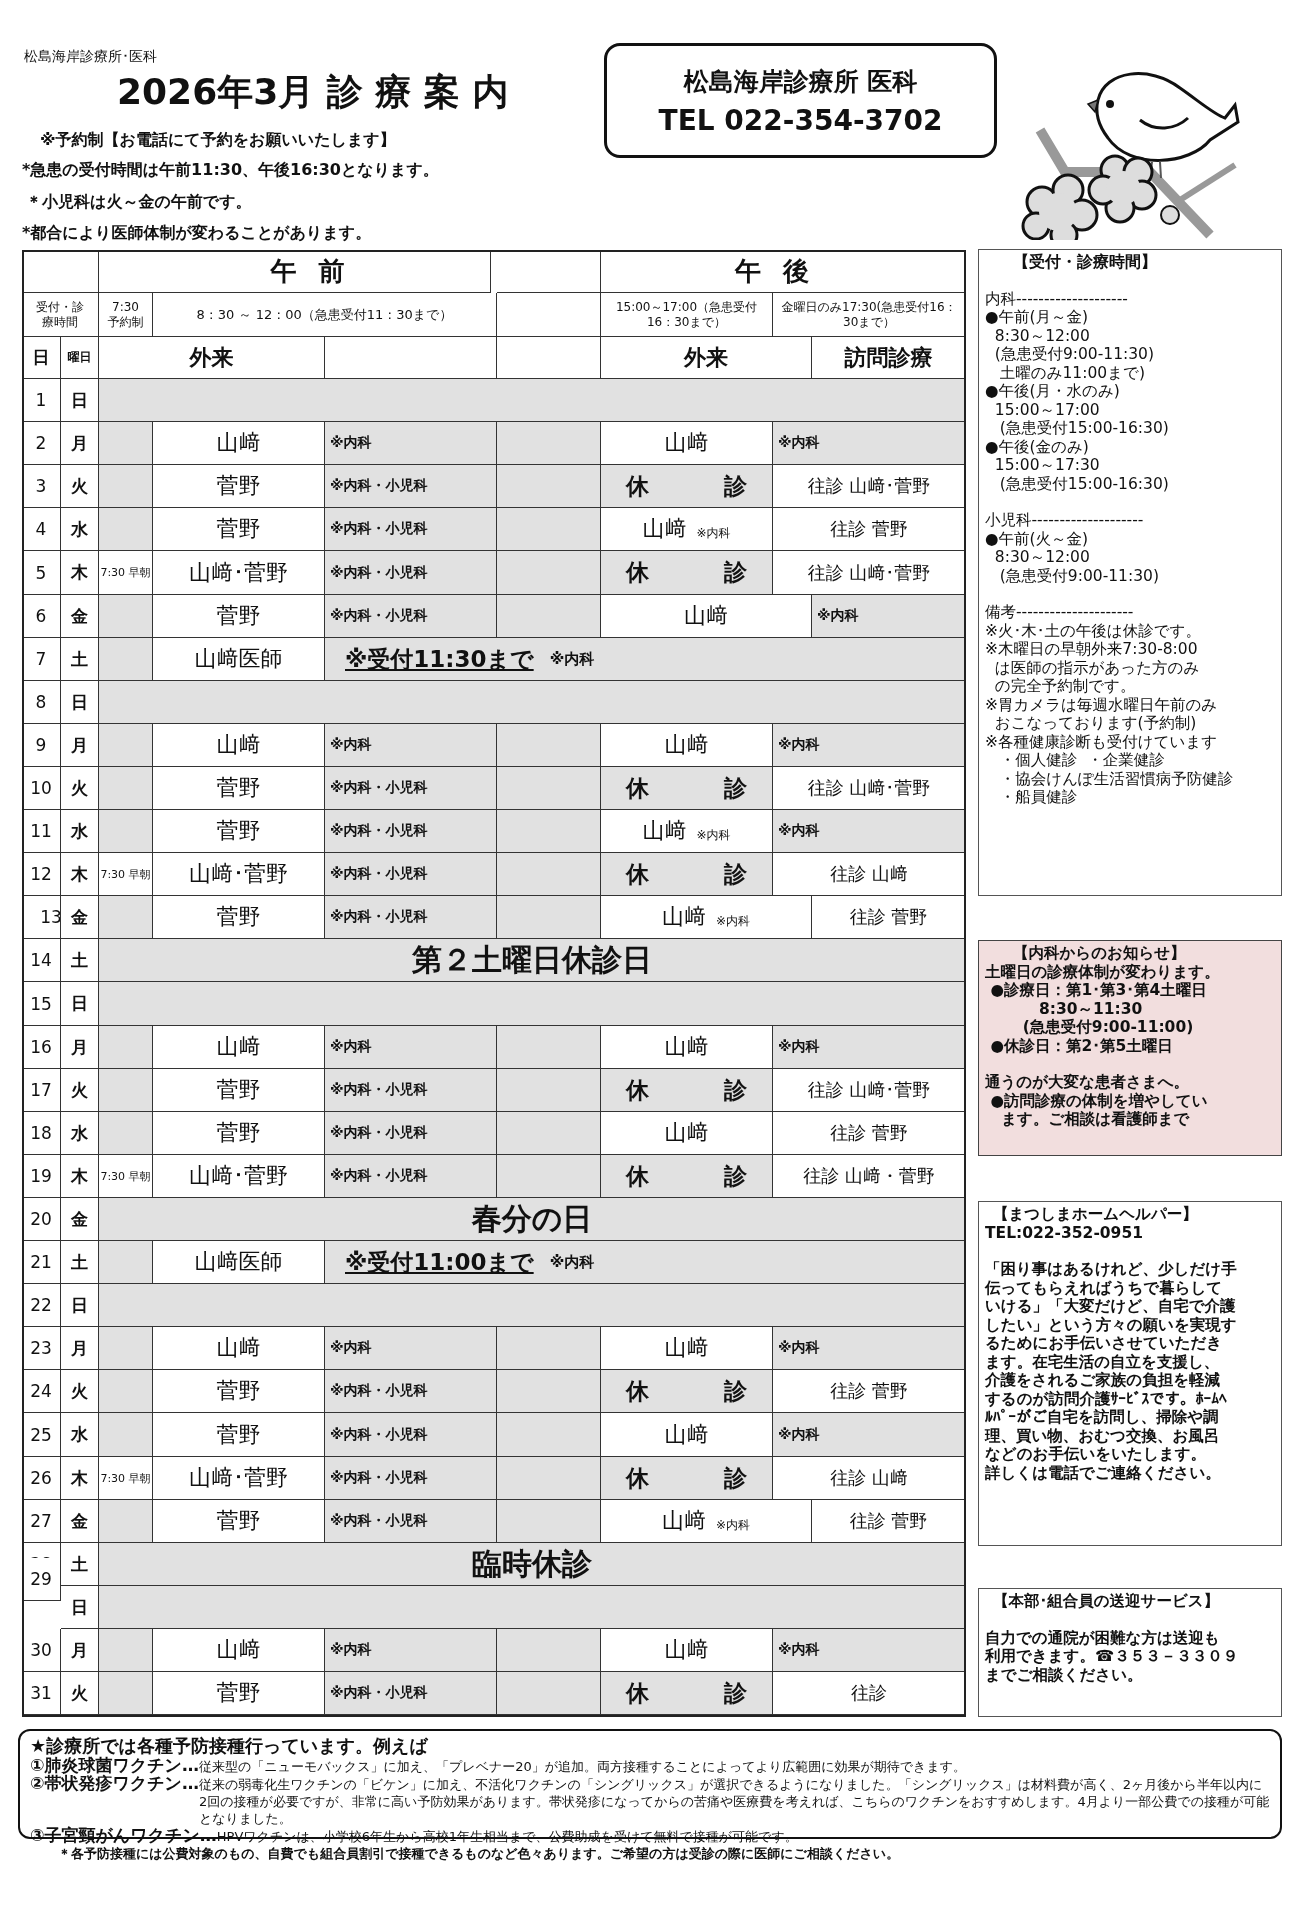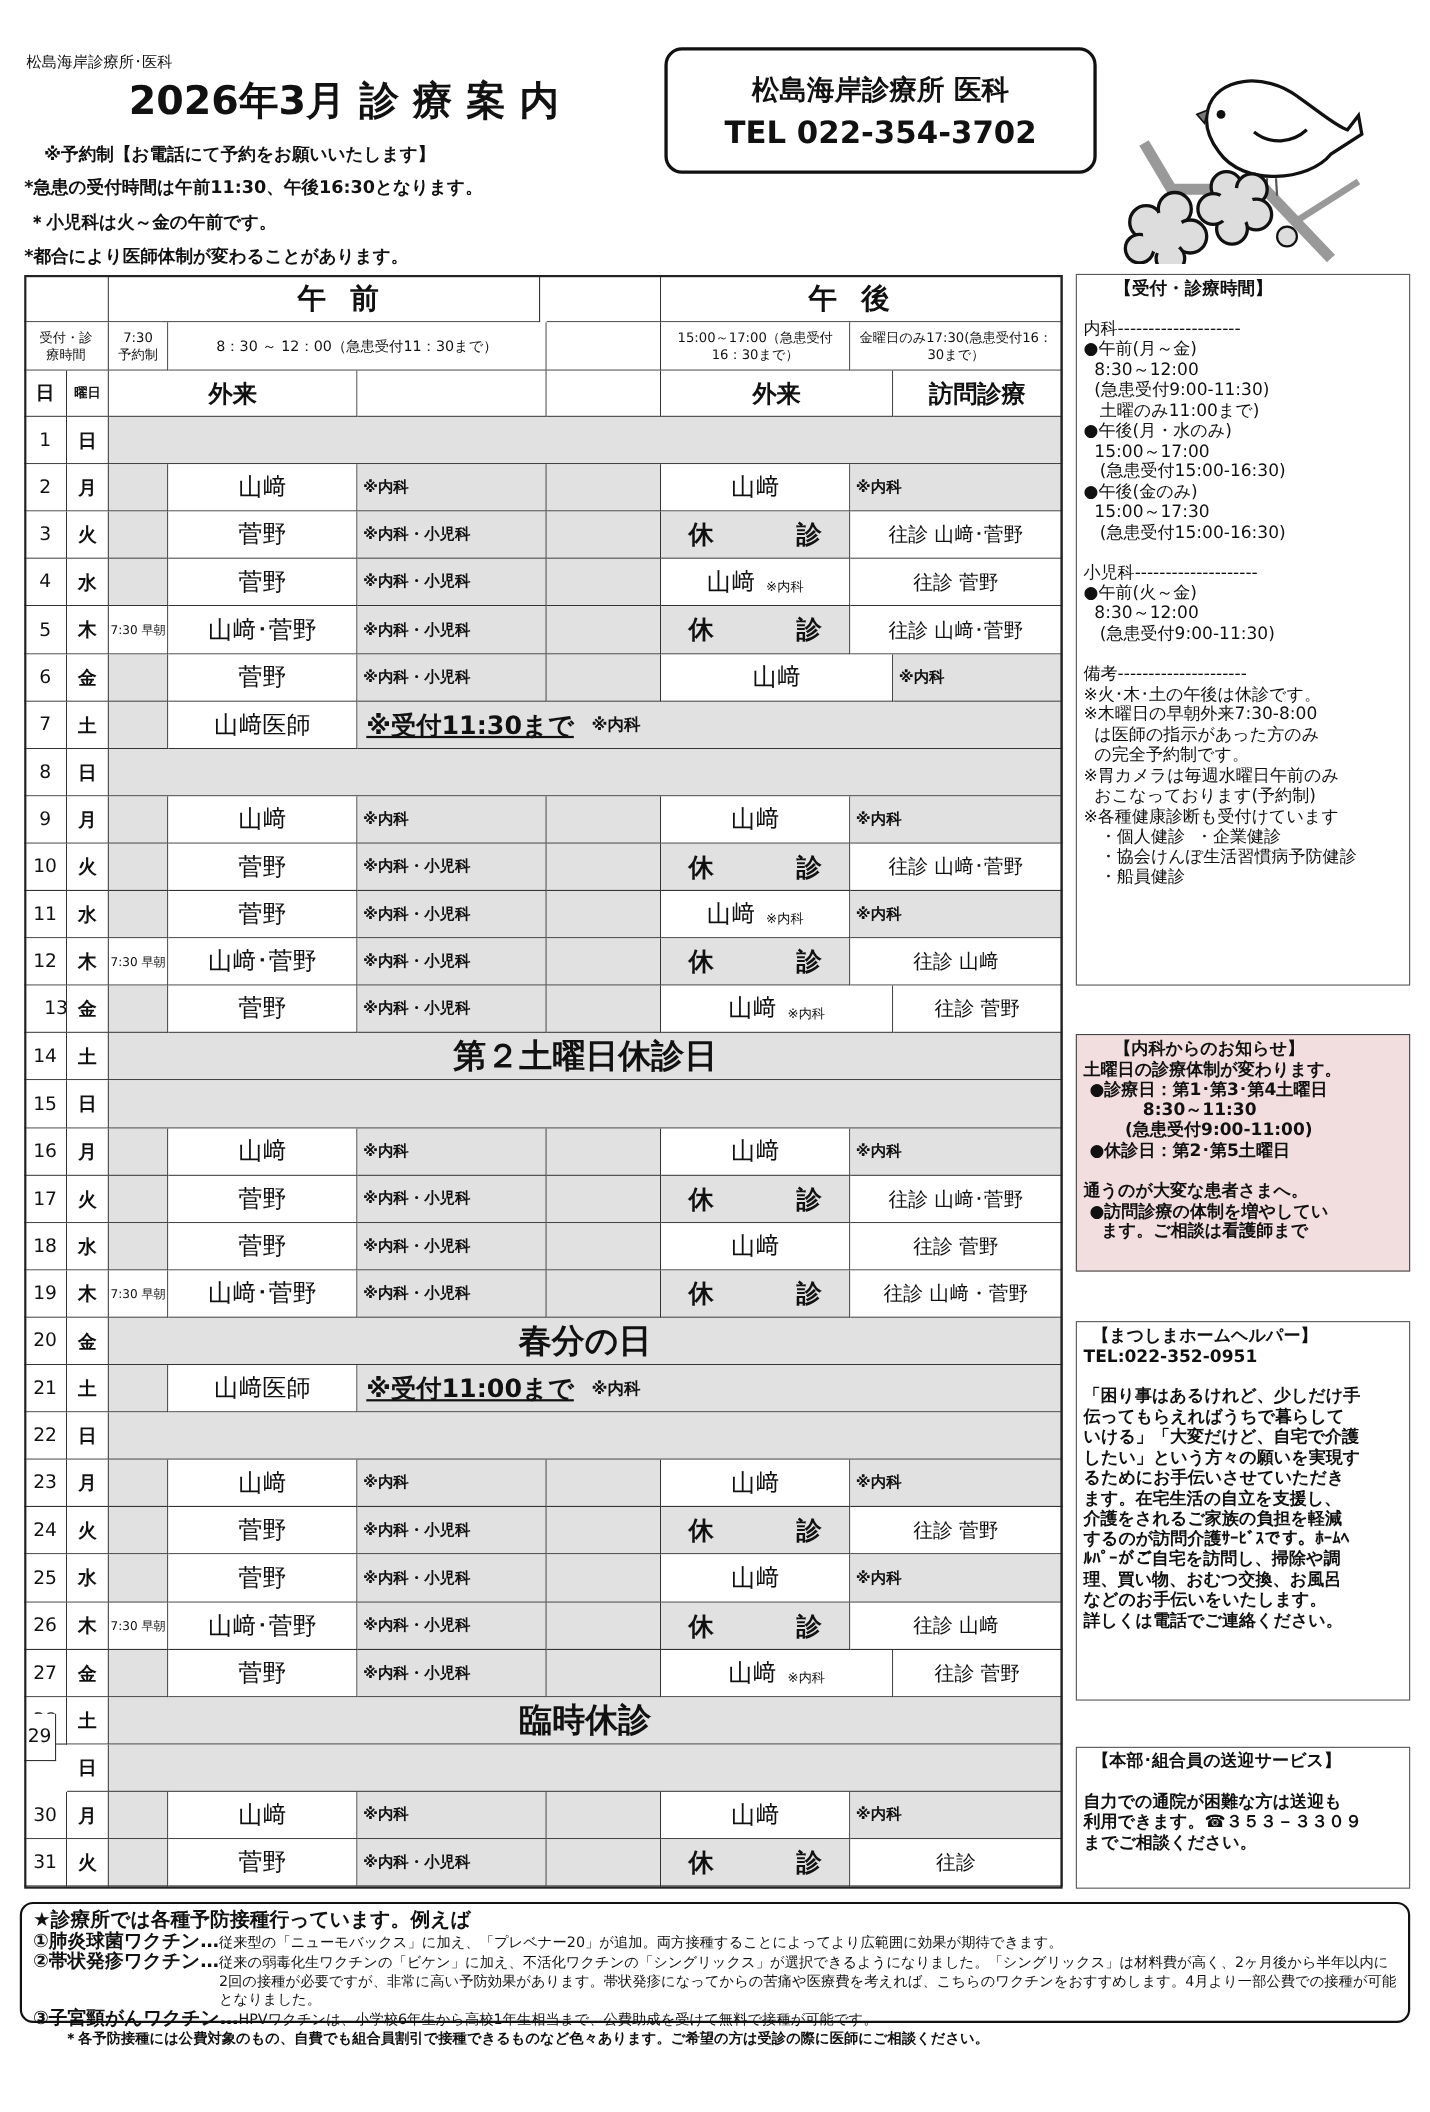--- a/index.html
+++ b/index.html
@@ -31,21 +31,21 @@
   .hd-mid { font-size: 22px; font-weight: bold; }
   .hd-small { font-size: 12px; line-height: 15px; white-space: normal; }
   .daynum { font-size: 17px; }
   .wday { font-size: 17px; font-weight: bold; }
   .early { font-size: 11px; line-height: 13px; white-space: normal; }
   .doc { font-size: 22px; }
   .dept { font-size: 14px; font-weight: bold; justify-content: flex-start; padding-left: 5px; }
   .closed { font-size: 23px; font-weight: bold; letter-spacing: 26px; padding-left: 26px; }
   .visit { font-size: 18px; }
   .banner { font-size: 30px; font-weight: bold; }
-  .sat-note { justify-content: flex-start; padding-left: 8px; gap: 16px; }
+  .sat-note { justify-content: flex-start; padding-left: 20px; gap: 16px; }
   .sat-note .u { font-size: 23px; font-weight: bold; text-decoration: underline; }
   .sat-note .s { font-size: 15px; font-weight: bold; }
   .doc-sub { font-size: 12px; margin-left: 10px; margin-top: 8px; }
 
   
   .panel { position: absolute; left: 978px; width: 304px; border: 1.5px solid #555; padding: 3px 6px; font-size: 15.5px; line-height: 18.5px; }
   .panel .ttl { font-weight: bold; }
   .panel .ln { white-space: pre; }
   .pink { background: #f2dede; border-color: #444; }
 
@@ -334,21 +334,21 @@
       <div class="cell g dept" style="left: 303px; top: 1250px; width: 172px; height: 43px;">※内科・小児科</div>
       <div class="cell g" style="left: 475px; top: 1250px; width: 104px; height: 43px;"></div>
       <div class="cell w doc" style="left: 579px; top: 1250px; width: 211px; height: 43px;">
         <span>山﨑</span>
         <span class="doc-sub">※内科</span>
       </div>
       <div class="cell w visit" style="left: 790px; top: 1250px; width: 154px; height: 43px;">往診 菅野</div>
       <div class="cell w daynum" style="left: 0px; top: 1293px; width: 39px; height: 43px;">28</div>
       <div class="cell w wday" style="left: 39px; top: 1293px; width: 38px; height: 43px;">土</div>
       <div class="cell g banner" style="left: 77px; top: 1293px; width: 867px; height: 43px;">臨時休診</div>
-      <div class="cell w daynum" style="left: 0px; top: 1308px; width: 29px; height: 43px;">29</div>
+      <div class="cell w daynum" style="left: 0px; top: 1308px; width: 39px; height: 43px;">29</div>
       <div class="cell w wday" style="left: 39px; top: 1336px; width: 38px; height: 43px;">日</div>
       <div class="cell g" style="left: 77px; top: 1336px; width: 867px; height: 43px;"></div>
       <div class="cell w daynum" style="left: 0px; top: 1379px; width: 39px; height: 43px;">30</div>
       <div class="cell w wday" style="left: 39px; top: 1379px; width: 38px; height: 43px;">月</div>
       <div class="cell g" style="left: 77px; top: 1379px; width: 54px; height: 43px;"></div>
       <div class="cell w doc" style="left: 131px; top: 1379px; width: 172px; height: 43px;">山﨑</div>
       <div class="cell g dept" style="left: 303px; top: 1379px; width: 172px; height: 43px;">※内科</div>
       <div class="cell g" style="left: 475px; top: 1379px; width: 104px; height: 43px;"></div>
       <div class="cell w doc" style="left: 579px; top: 1379px; width: 172px; height: 43px;">
         <span>山﨑</span>

